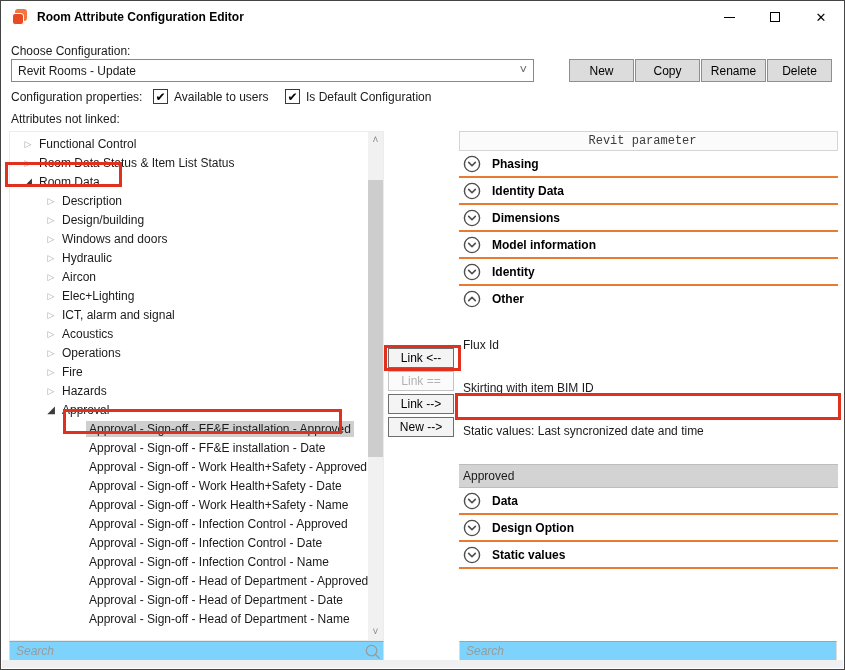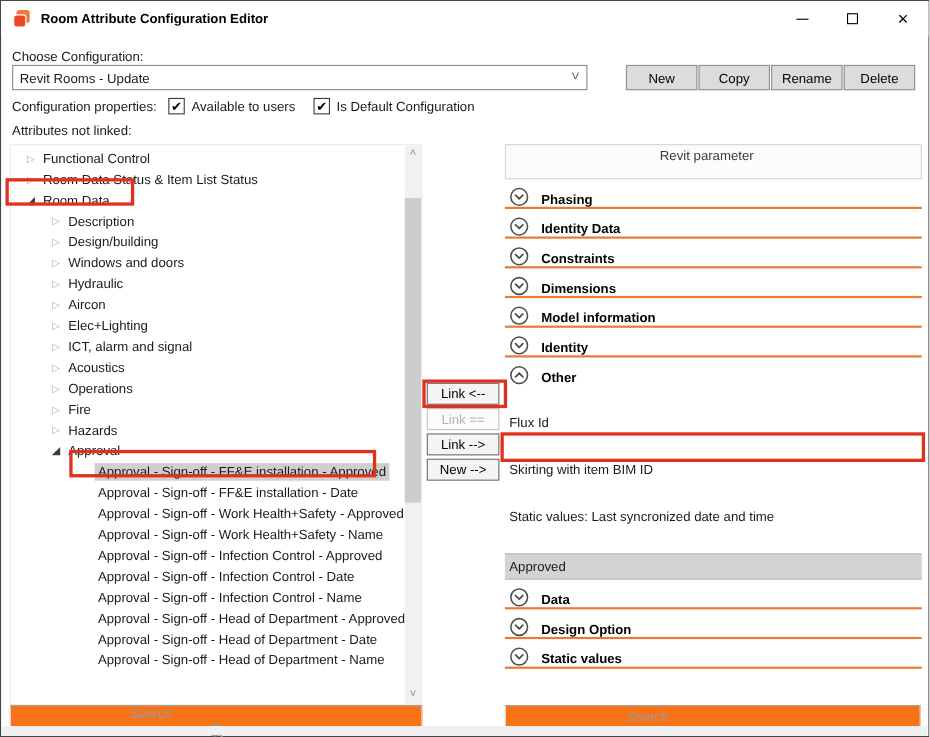--- a/index.html
+++ b/index.html
@@ -47,38 +47,38 @@
   .tree-label { padding:1px 3px; }
   .tree-row.selected .tree-label { background:#cfcfcf; }
 
   
   #tree-scrollbar { position:absolute; right:0; top:0; bottom:0; width:15px; background:#f1f1f1; }
   .sb-arrow { position:absolute; left:0; width:15px; height:16px; color:#8a8a8a; font-size:10px; text-align:center; line-height:16px; }
   .sb-up { top:0; } .sb-down { bottom:0; }
   #tree-thumb { position:absolute; left:0; top:48px; width:15px; height:277px; background:#cdcdcd; }
 
   
-  .search-box { position:absolute; height:21px; background:#f97316; border-top:1px solid #a3a3a3; border-bottom:2px solid #7d7d7d; border-left:1px solid #dcdcdc; border-right:1px solid #dcdcdc; display:flex; align-items:center;flex-direction:column; }
+  .search-box { position:absolute; height:21px; background:#7dd3fc; border-top:1px solid #a3a3a3; border-bottom:2px solid #7d7d7d; border-left:1px solid #dcdcdc; border-right:1px solid #dcdcdc; display:flex; align-items:center; }
   #search-left { left:8px; top:640px; width:375px; }
   #search-right { left:458px; top:640px; width:378px; }
   .search-box input { border:none; outline:none; flex:1; font-family:inherit; font-size:12px; font-style:italic; padding:0 6px; color:#333; background:transparent; }
   .search-box input::placeholder { color:#9a9a9a; font-style:italic; }
   .search-icon { width:22px; display:flex; align-items:center; justify-content:center; }
 
   
   #link-buttons { position:absolute; left:387px; top:347px; width:66px; }
   #link-buttons button { display:block; width:66px; height:20px; margin-bottom:3px; border:1px solid #6e6e6e; background:#f4f4f4; font-family:inherit; font-size:12px; color:#000; }
   #link-buttons button.disabled { color:#b3b3b3; border-color:#c3c3c3; background:#fbfbfb; }
 
   
   #revit-panel { position:absolute; left:458px; top:130px; width:379px; bottom:30px; background:#fff; }
-  #revit-header { height:32px; border:1px solid #d5d5d5; background:#fbfbfb; display:flex; align-items:flex-start; }
+  #revit-header { height:20px; border:1px solid #d5d5d5; background:#fbfbfb; display:flex; align-items:flex-end;font-family:Liberation Mono, monospace; }
   #revit-header .hd-text { flex:1; text-align:center; line-height:18px; color:#3c3c3c; }
   #revit-header .hd-end { width:12px; border-left:1px solid #d5d5d5; }
-  .section-header { height:27px; display:flex; align-items:flex-end; gap:11px; padding-left:4px; border-bottom:2px solid #e87a33; }
+  .section-header { height:27px; display:flex; align-items:center; gap:11px; padding-left:4px; border-bottom:2px solid #e87a33; }
   .section-header.expanded { border-bottom:none; height:25px; }
   .section-title { font-weight:700; font-size:12px; color:#000; }
   .chev-circle { width:18px; height:18px; flex:0 0 18px; }
   .param-item { height:19px; display:flex; align-items:center; padding-left:4px;margin-top:24px; }
   .param-item.selected { height:24px; background:#d3d3d3; border-top:1px solid #bdbdbd; border-bottom:1px solid #bdbdbd; }
 
   
   .red-box { position:absolute; border:3px solid #e0301e; pointer-events:none; z-index:50; }
   #hl-room-data { left:4px; top:161px; width:117px; height:25px; }
   #hl-tree-selected { left:62px; top:408px; width:279px; height:25px; }
@@ -200,20 +200,24 @@
         <div class="tree-row lvl2">
           <span class="expander leaf"></span>
           <span class="tree-label">Approval - Sign-off - FF&amp;E installation - Date</span>
         </div>
         <div class="tree-row lvl2">
           <span class="expander leaf"></span>
           <span class="tree-label">Approval - Sign-off - Work Health+Safety - Approved</span>
         </div>
         <div class="tree-row lvl2">
           <span class="expander leaf"></span>
+          <span class="tree-label">Approval - Sign-off - Work Health+Safety - Date</span>
+        </div>
+        <div class="tree-row lvl2">
+          <span class="expander leaf"></span>
           <span class="tree-label">Approval - Sign-off - Work Health+Safety - Name</span>
         </div>
         <div class="tree-row lvl2">
           <span class="expander leaf"></span>
           <span class="tree-label">Approval - Sign-off - Infection Control - Approved</span>
         </div>
         <div class="tree-row lvl2">
           <span class="expander leaf"></span>
           <span class="tree-label">Approval - Sign-off - Infection Control - Date</span>
         </div>
@@ -282,29 +286,20 @@
           </span>
           <span class="section-title">Identity Data</span>
         </div>
         <div class="section-header">
           <span style="display: flex;">
             <svg class="chev-circle" viewBox="0 0 18 18">
               <circle cx="9" cy="9" r="7.6" fill="none" stroke="#4d4d4d" stroke-width="1.4"></circle>
               <path d="M5.7 7.4 L9 10.7 L12.3 7.4" fill="none" stroke="#4d4d4d" stroke-width="1.6" stroke-linecap="round" stroke-linejoin="round"></path>
             </svg>
           </span>
-          <span class="section-title">Constraints</span>
-        </div>
-        <div class="section-header">
-          <span style="display: flex;">
-            <svg class="chev-circle" viewBox="0 0 18 18">
-              <circle cx="9" cy="9" r="7.6" fill="none" stroke="#4d4d4d" stroke-width="1.4"></circle>
-              <path d="M5.7 7.4 L9 10.7 L12.3 7.4" fill="none" stroke="#4d4d4d" stroke-width="1.6" stroke-linecap="round" stroke-linejoin="round"></path>
-            </svg>
-          </span>
           <span class="section-title">Dimensions</span>
         </div>
         <div class="section-header">
           <span style="display: flex;">
             <svg class="chev-circle" viewBox="0 0 18 18">
               <circle cx="9" cy="9" r="7.6" fill="none" stroke="#4d4d4d" stroke-width="1.4"></circle>
               <path d="M5.7 7.4 L9 10.7 L12.3 7.4" fill="none" stroke="#4d4d4d" stroke-width="1.6" stroke-linecap="round" stroke-linejoin="round"></path>
             </svg>
           </span>
           <span class="section-title">Model information</span>

